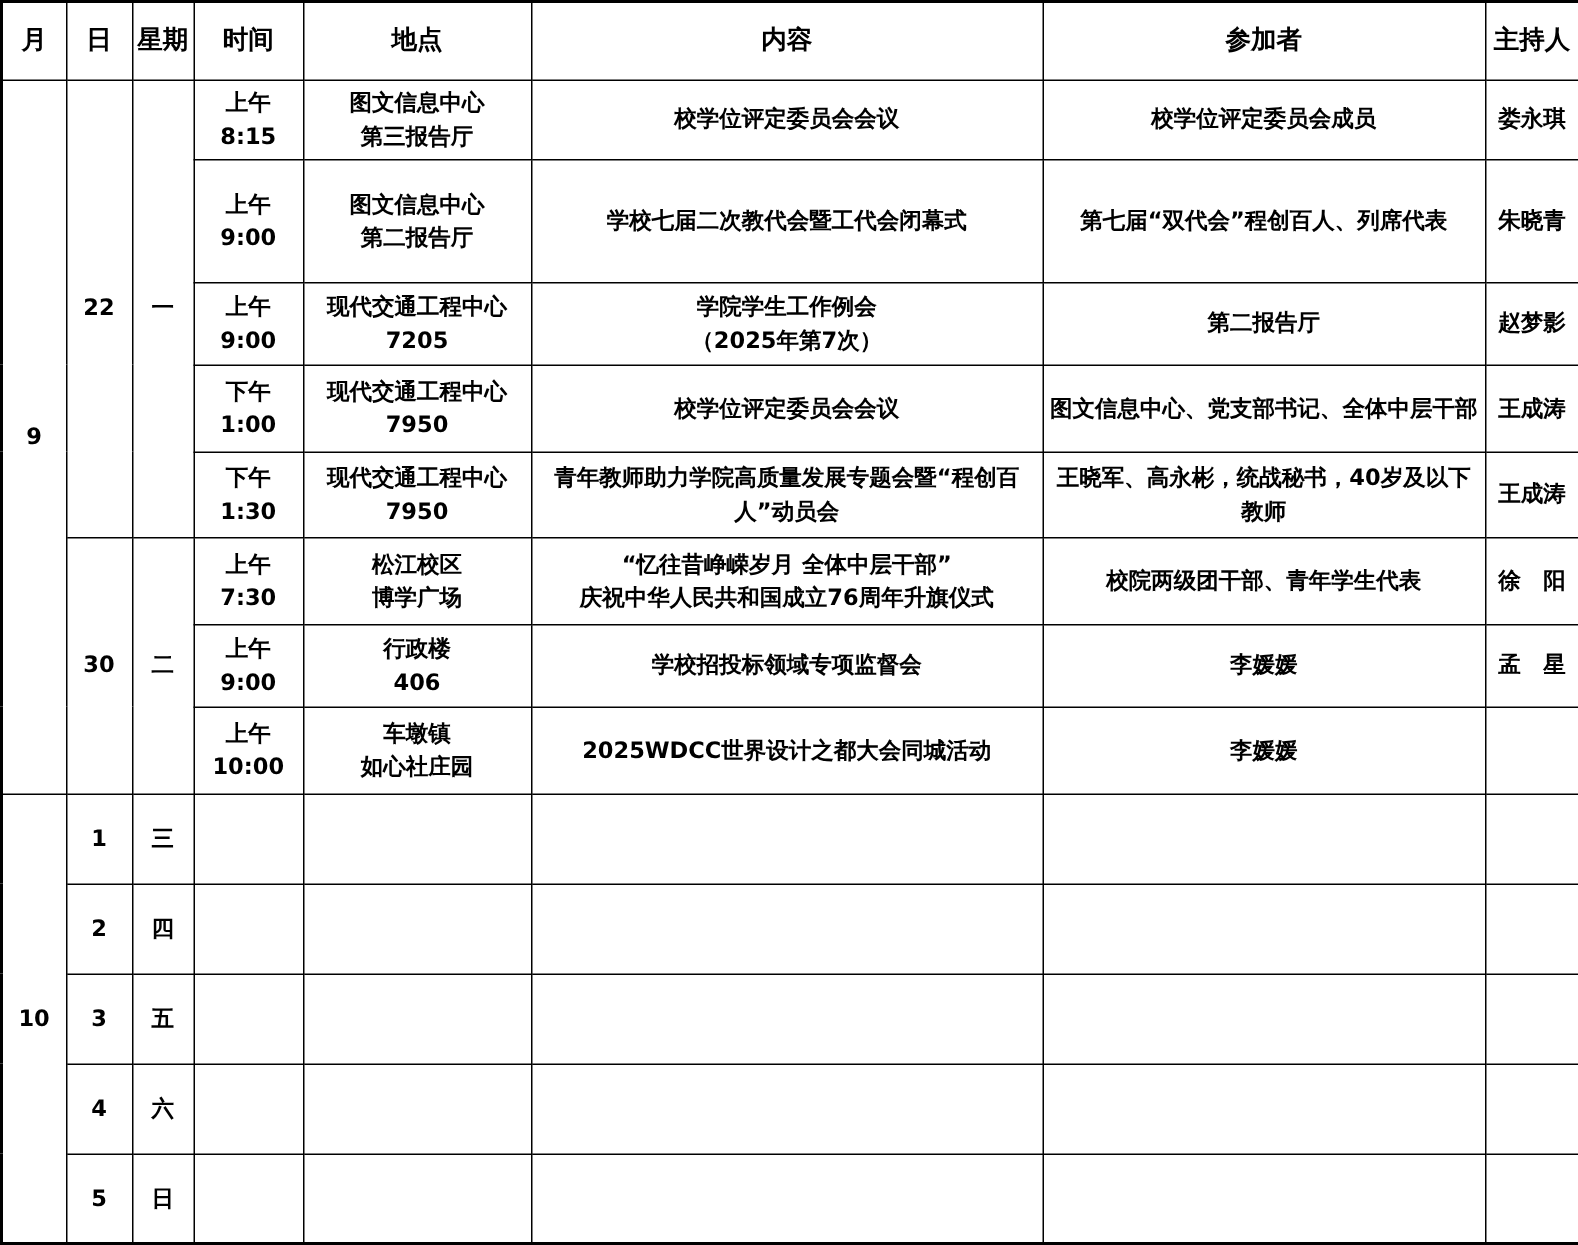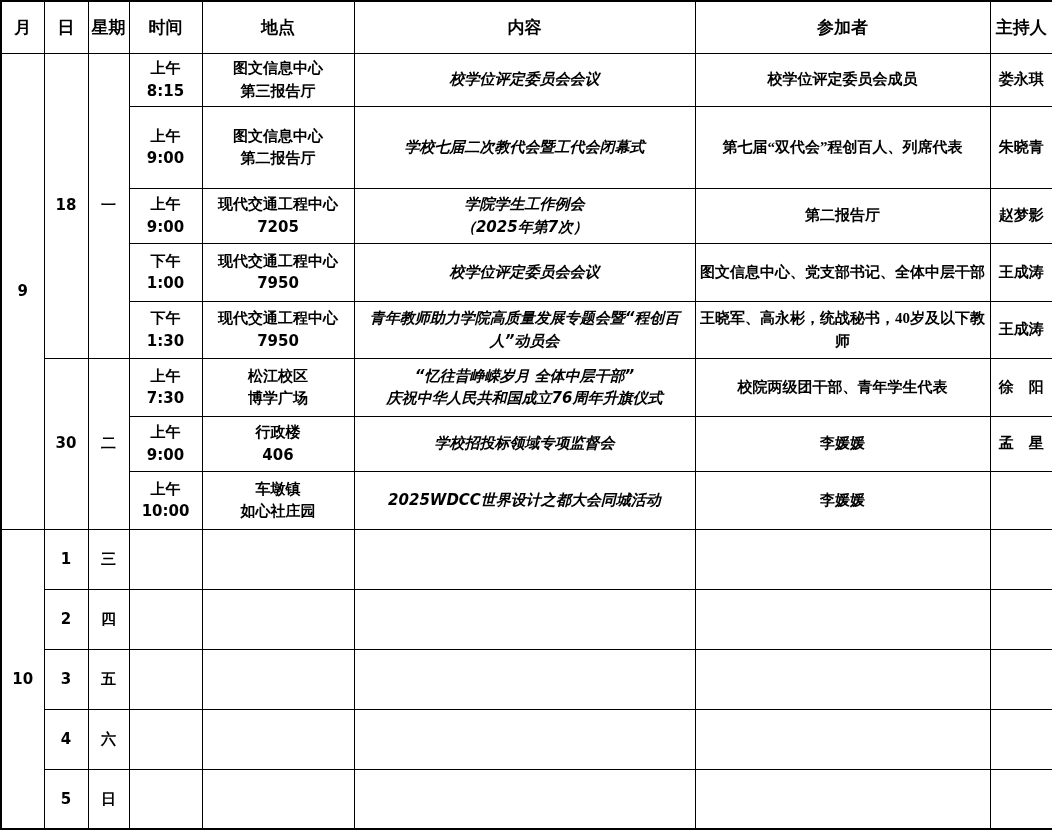--- a/index.html
+++ b/index.html
@@ -22,22 +22,22 @@
     vertical-align: middle;
     font-weight: bold;
     font-size: 15px;
     line-height: 1.5;
     padding: 2px;
     overflow: hidden;
     word-break: break-all;
   }
   .schedule th { font-size: 17px; padding: 2px 0; }
   .pre { white-space: pre-line; }
-  .c-part { padding: 0 6px; font-family: Liberation Serif, serif; }
-  .c-content { padding: 0 4px; font-style: italic; }
+  .c-part { padding: 0 6px; }
+  .c-content { padding: 0 4px; }
   .c-host { padding: 0 3px; margin-left: 20px; }
 </style>
 </head>
 <body>
 
 <table class="schedule">
   <colgroup>
     <col style="width:43px">
     <col style="width:44px">
     <col style="width:41px">
@@ -55,21 +55,21 @@
     <th>星期</th>
     <th>时间</th>
     <th>地点</th>
     <th>内容</th>
     <th>参加者</th>
     <th>主持人</th>
   </tr>
 
   <tr style="height:53px">
     <td class="c-month" rowspan="8">9</td>
-    <td class="c-day" rowspan="5">18</td>
+    <td class="c-day" rowspan="5">22</td>
     <td class="c-weekday" rowspan="5">一</td>
     <td class="c-time pre">上午
 8:15</td>
     <td class="c-loc pre">图文信息中心
 第三报告厅</td>
     <td class="c-content pre">校学位评定委员会会议</td>
     <td class="c-part">校学位评定委员会成员</td>
     <td class="c-host">娄永琪</td>
   </tr>
 

